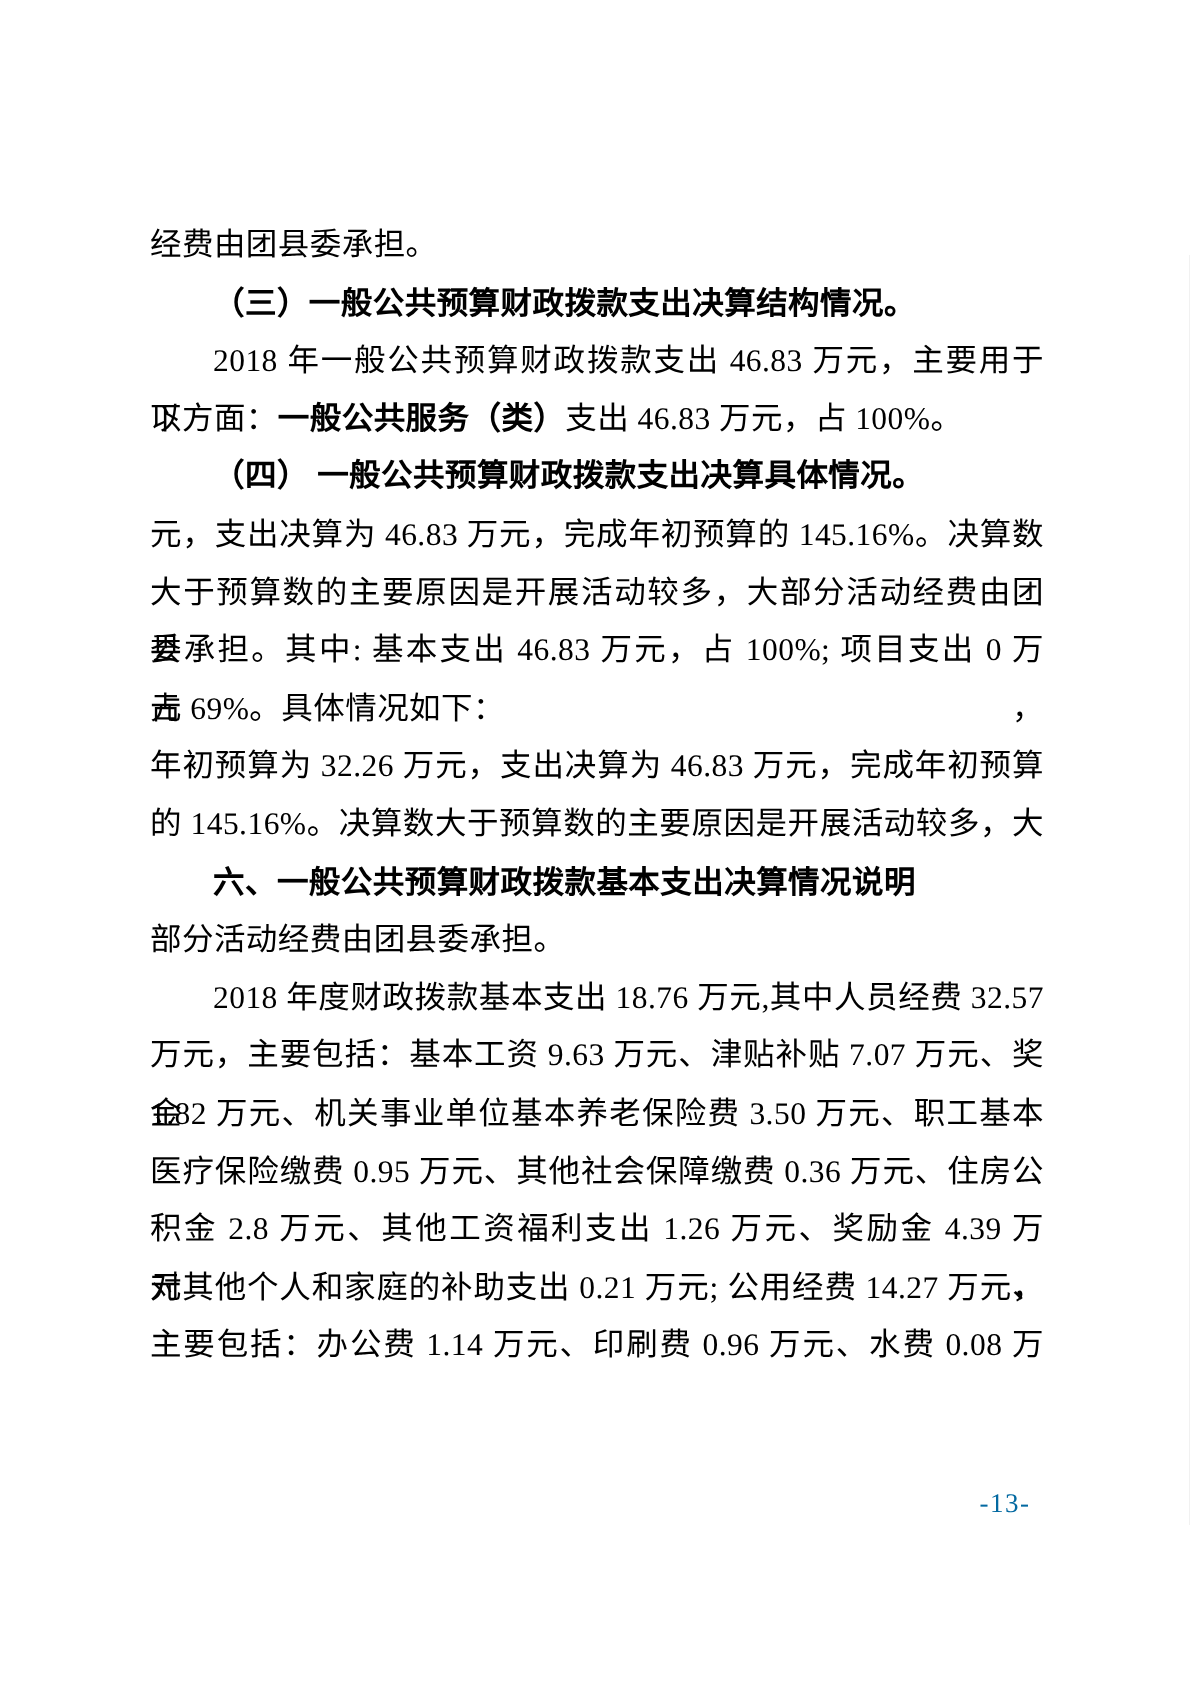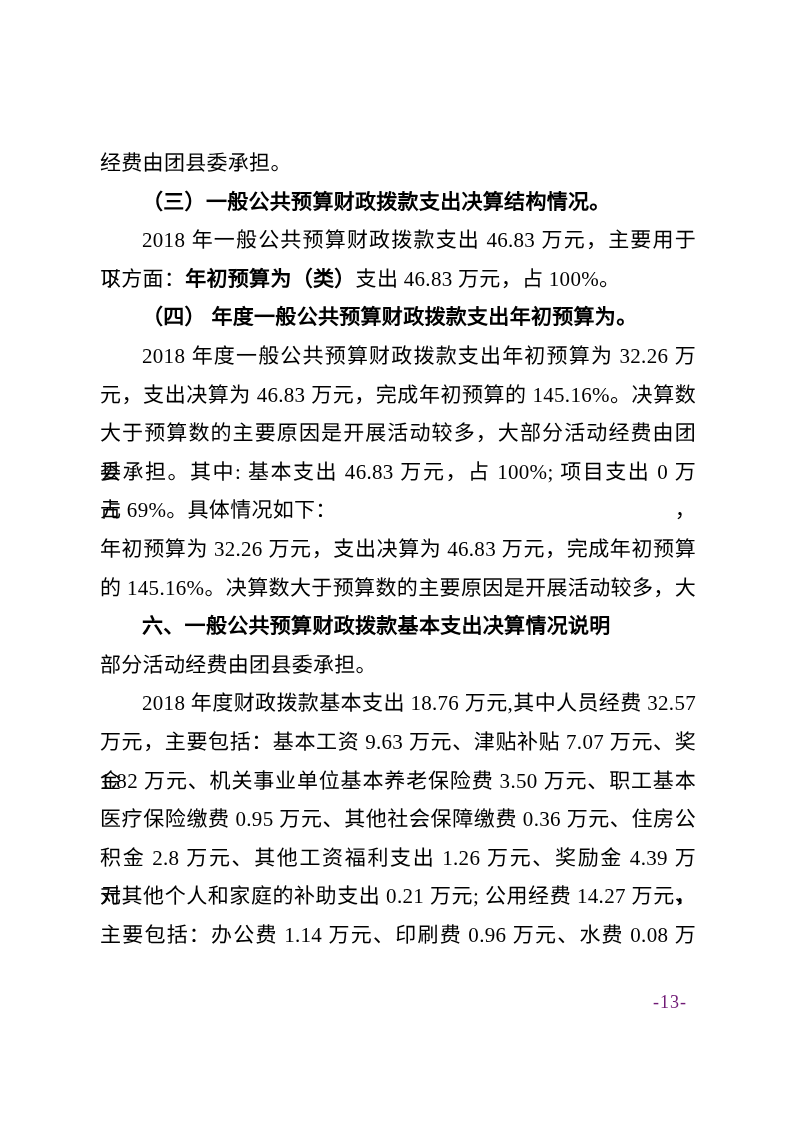--- a/index.html
+++ b/index.html
@@ -36,34 +36,33 @@
   }
   .seg { font-weight: 400; }
   .seg.bold { font-weight: 700; text-align: right; }
   .page-number {
     position: absolute;
     top: 992px;
     right: 106px;
     font-size: 18px;
     letter-spacing: 1px;
     font-family: "Liberation Serif", "DejaVu Serif", serif;
-    color: #701a75;
+    color: #0369a1;
   }
 </style>
 </head>
 <body>
 
 <div class="page">
   <div class="content" id="content">
       <div class="line"><span class="seg">经费由团县委承担。</span></div>
       <div class="line indent"><span class="seg bold">（三）一般公共预算财政拨款支出决算结构情况。</span></div>
       <div class="line justify indent"><span class="seg">2018 年一般公共预算财政拨款支出 46.83 万元，主要用于以</span></div>
-      <div class="line"><span class="seg">下方面：</span><span class="seg bold">年初预算为（类）</span><span class="seg">支出 46.83 万元，占 100%。</span></div>
-      <div class="line indent"><span class="seg bold">（四） 年度一般公共预算财政拨款支出年初预算为。</span></div>
-      <div class="line justify indent"><span class="seg">2018 年度一般公共预算财政拨款支出年初预算为 32.26 万</span></div>
+      <div class="line"><span class="seg">下方面：</span><span class="seg bold">一般公共服务（类）</span><span class="seg">支出 46.83 万元，占 100%。</span></div>
+      <div class="line indent"><span class="seg bold">（四） 一般公共预算财政拨款支出决算具体情况。</span></div>
       <div class="line justify"><span class="seg">元，支出决算为 46.83 万元，完成年初预算的 145.16%。决算数</span></div>
       <div class="line justify"><span class="seg">大于预算数的主要原因是开展活动较多，大部分活动经费由团县</span></div>
       <div class="line justify"><span class="seg">委承担。其中: 基本支出 46.83 万元，占 100%; 项目支出 0 万元，</span></div>
       <div class="line"><span class="seg">占 69%。具体情况如下：</span></div>
       <div class="line justify"><span class="seg">年初预算为 32.26 万元，支出决算为 46.83 万元，完成年初预算</span></div>
       <div class="line justify"><span class="seg">的 145.16%。决算数大于预算数的主要原因是开展活动较多，大</span></div>
       <div class="line indent"><span class="seg bold">六、一般公共预算财政拨款基本支出决算情况说明</span></div>
       <div class="line"><span class="seg">部分活动经费由团县委承担。</span></div>
       <div class="line justify indent"><span class="seg">2018 年度财政拨款基本支出 18.76 万元,其中人员经费 32.57</span></div>
       <div class="line justify"><span class="seg">万元，主要包括：基本工资 9.63 万元、津贴补贴 7.07 万元、奖金</span></div>

